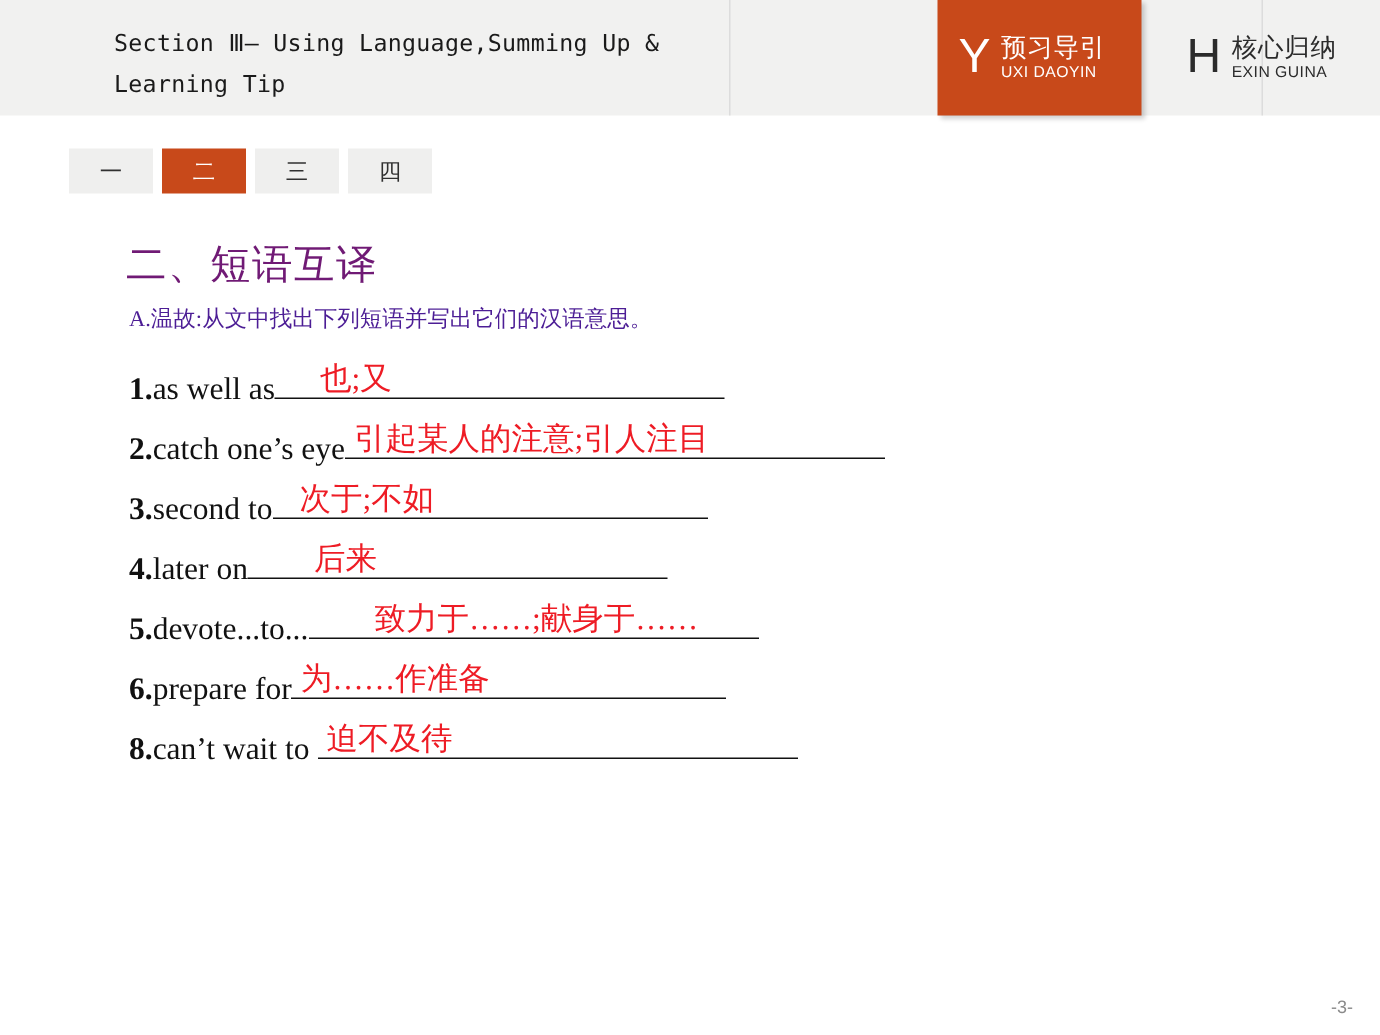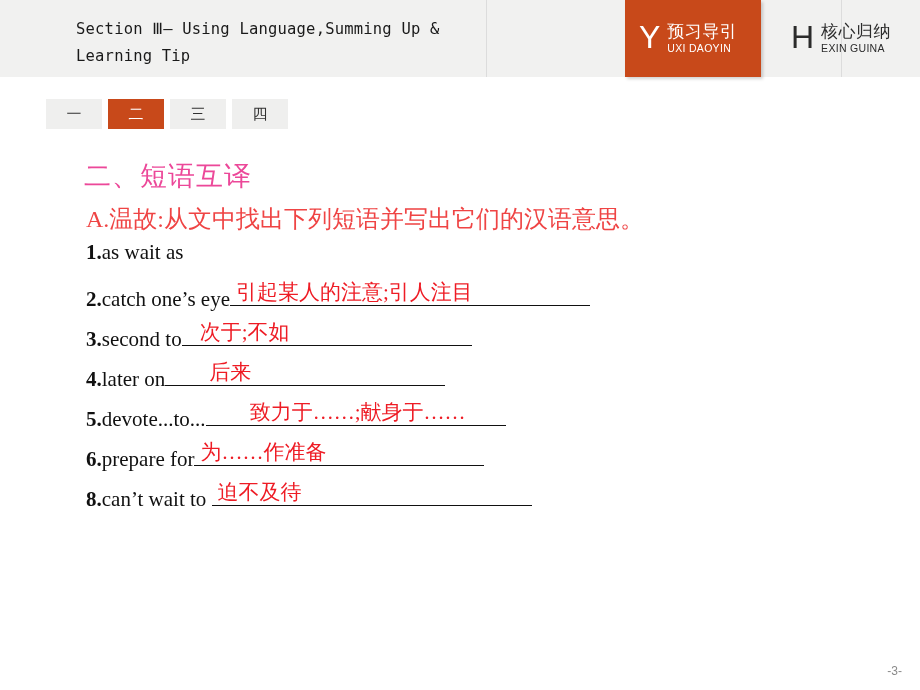--- a/index.html
+++ b/index.html
@@ -114,28 +114,28 @@
     color: #ffffff;
   }
 
   
   .section-title {
     position: absolute;
     left: 84px; top: 158px;
     font-family: Liberation Serif, serif;
     font-size: 27px;
     font-weight: 400;
-    color: #ec4899;
+    color: #701a75;
     letter-spacing: 1px;
   }
   .prompt {
     position: absolute;
     left: 86px; top: 203px;
-    font-size: 24px;
-    color: #ef4444;
+    font-size: 15px;
+    color: #4c1d95;
     white-space: nowrap;
   }
 
   .qlist {
     position: absolute;
     left: 86px; top: 240px;
     width: 790px;
   }
   .qrow {
     position: relative;
@@ -214,21 +214,21 @@
     <div class="numtab active">二</div>
     <div class="numtab">三</div>
     <div class="numtab">四</div>
   </div>
 
   <div class="section-title">二、短语互译</div>
 
   <div class="prompt">A.温故:从文中找出下列短语并写出它们的汉语意思。</div>
 
   <div class="qlist" id="qlist">
-      <div class="qrow"><span class="q-num">1.</span><span class="q-en">as wait as</span></div>
+      <div class="qrow"><span class="q-num">1.</span><span class="q-en">as well as</span><span class="q-blank" style="width: 300px;"><span class="q-ans left" style="padding-left: 30px;">也;又</span></span></div>
       <div class="qrow"><span class="q-num">2.</span><span class="q-en">catch one’s eye</span><span class="q-blank" style="width: 360px;"><span class="q-ans left" style="padding-left: 6px;">引起某人的注意;引人注目</span></span></div>
       <div class="qrow"><span class="q-num">3.</span><span class="q-en">second to</span><span class="q-blank" style="width: 290px;"><span class="q-ans left" style="padding-left: 18px;">次于;不如</span></span></div>
       <div class="qrow"><span class="q-num">4.</span><span class="q-en">later on</span><span class="q-blank" style="width: 280px;"><span class="q-ans left" style="padding-left: 44px;">后来</span></span></div>
       <div class="qrow"><span class="q-num">5.</span><span class="q-en">devote...to...</span><span class="q-blank" style="width: 300px;"><span class="q-ans left" style="padding-left: 4px; text-align: center;">致力于……;献身于……</span></span></div>
       <div class="qrow"><span class="q-num">6.</span><span class="q-en">prepare for</span><span class="q-blank" style="width: 290px;"><span class="q-ans left" style="padding-left: 6px;">为……作准备</span></span></div>
       <div class="qrow"><span class="q-num">8.</span><span class="q-en">can’t wait to </span><span class="q-blank" style="width: 320px;"><span class="q-ans left" style="padding-left: 6px;">迫不及待</span></span></div>
     </div>
 
   <div class="page-num">-3-</div>
 

